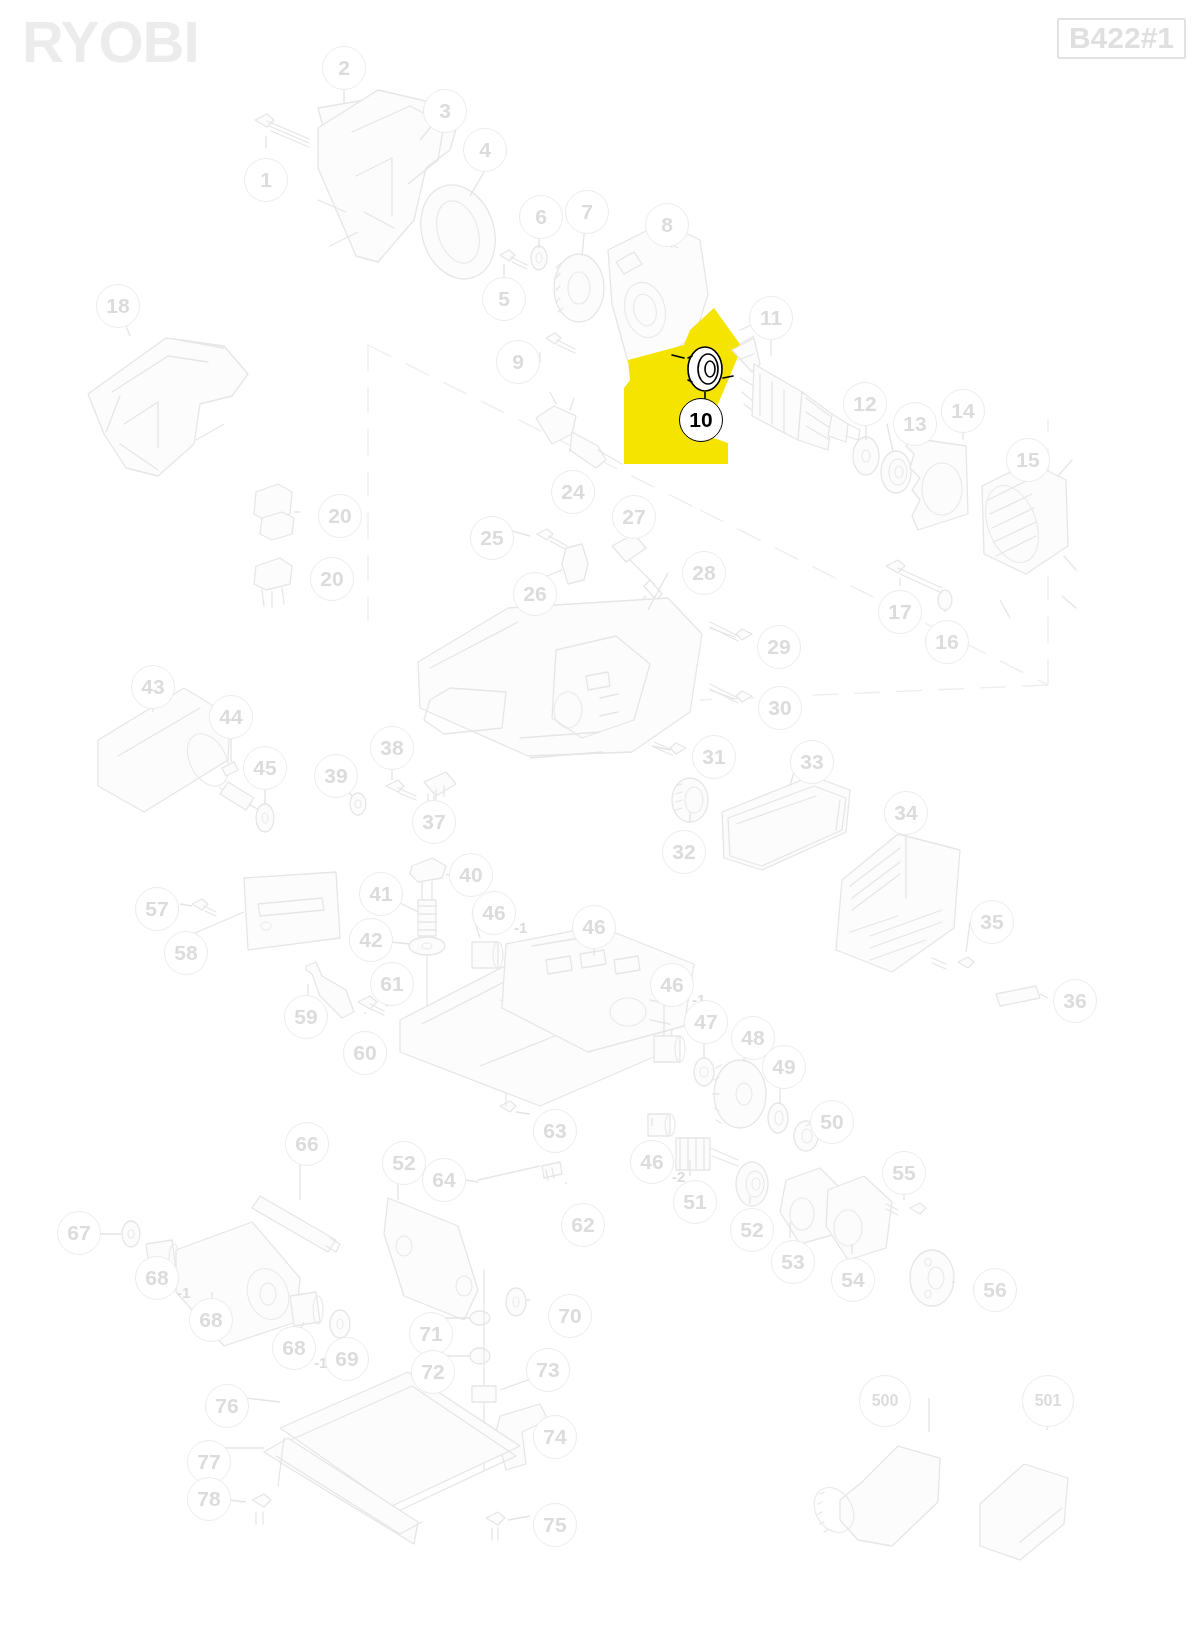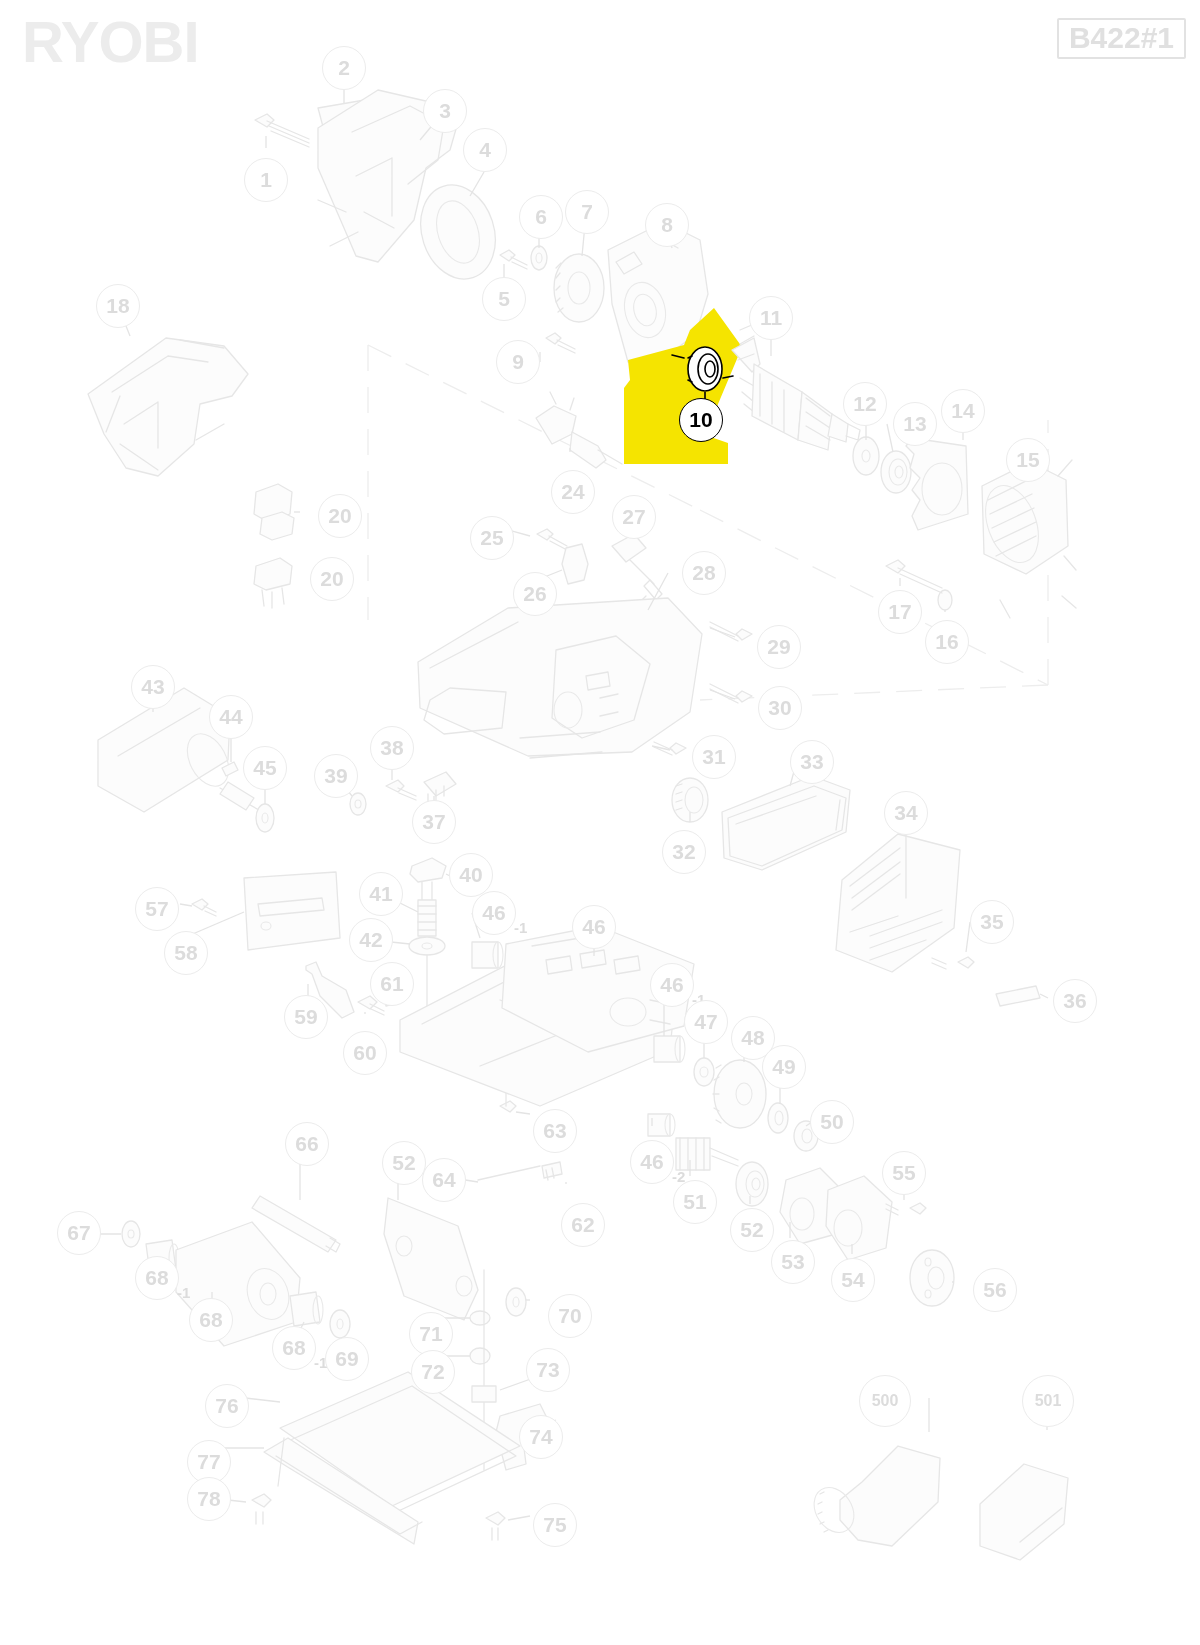--- a/index.html
+++ b/index.html
@@ -544,21 +544,21 @@
       <div class="callout" style="left: 135px; top: 1256px;">68</div>
       <div class="suffix" style="left: 177px; top: 1284px;">-1</div>
       <div class="callout" style="left: 189px; top: 1298px;">68</div>
       <div class="callout" style="left: 272px; top: 1326px;">68</div>
       <div class="suffix" style="left: 314px; top: 1354px;">-1</div>
       <div class="callout" style="left: 325px; top: 1337px;">69</div>
       <div class="callout" style="left: 548px; top: 1294px;">70</div>
       <div class="callout" style="left: 409px; top: 1312px;">71</div>
       <div class="callout" style="left: 411px; top: 1350px;">72</div>
       <div class="callout" style="left: 526px; top: 1348px;">73</div>
-      <div class="callout" style="left: 519px; top: 1415px;">74</div>
+      <div class="callout" style="left: 533px; top: 1415px;">74</div>
       <div class="callout" style="left: 533px; top: 1503px;">75</div>
       <div class="callout" style="left: 205px; top: 1384px;">76</div>
       <div class="callout" style="left: 187px; top: 1440px;">77</div>
       <div class="callout" style="left: 187px; top: 1477px;">78</div>
       <div class="callout wide" style="left: 859px; top: 1375px;">500</div>
       <div class="callout wide" style="left: 1022px; top: 1375px;">501</div>
     </div>
 
 </div>
 

